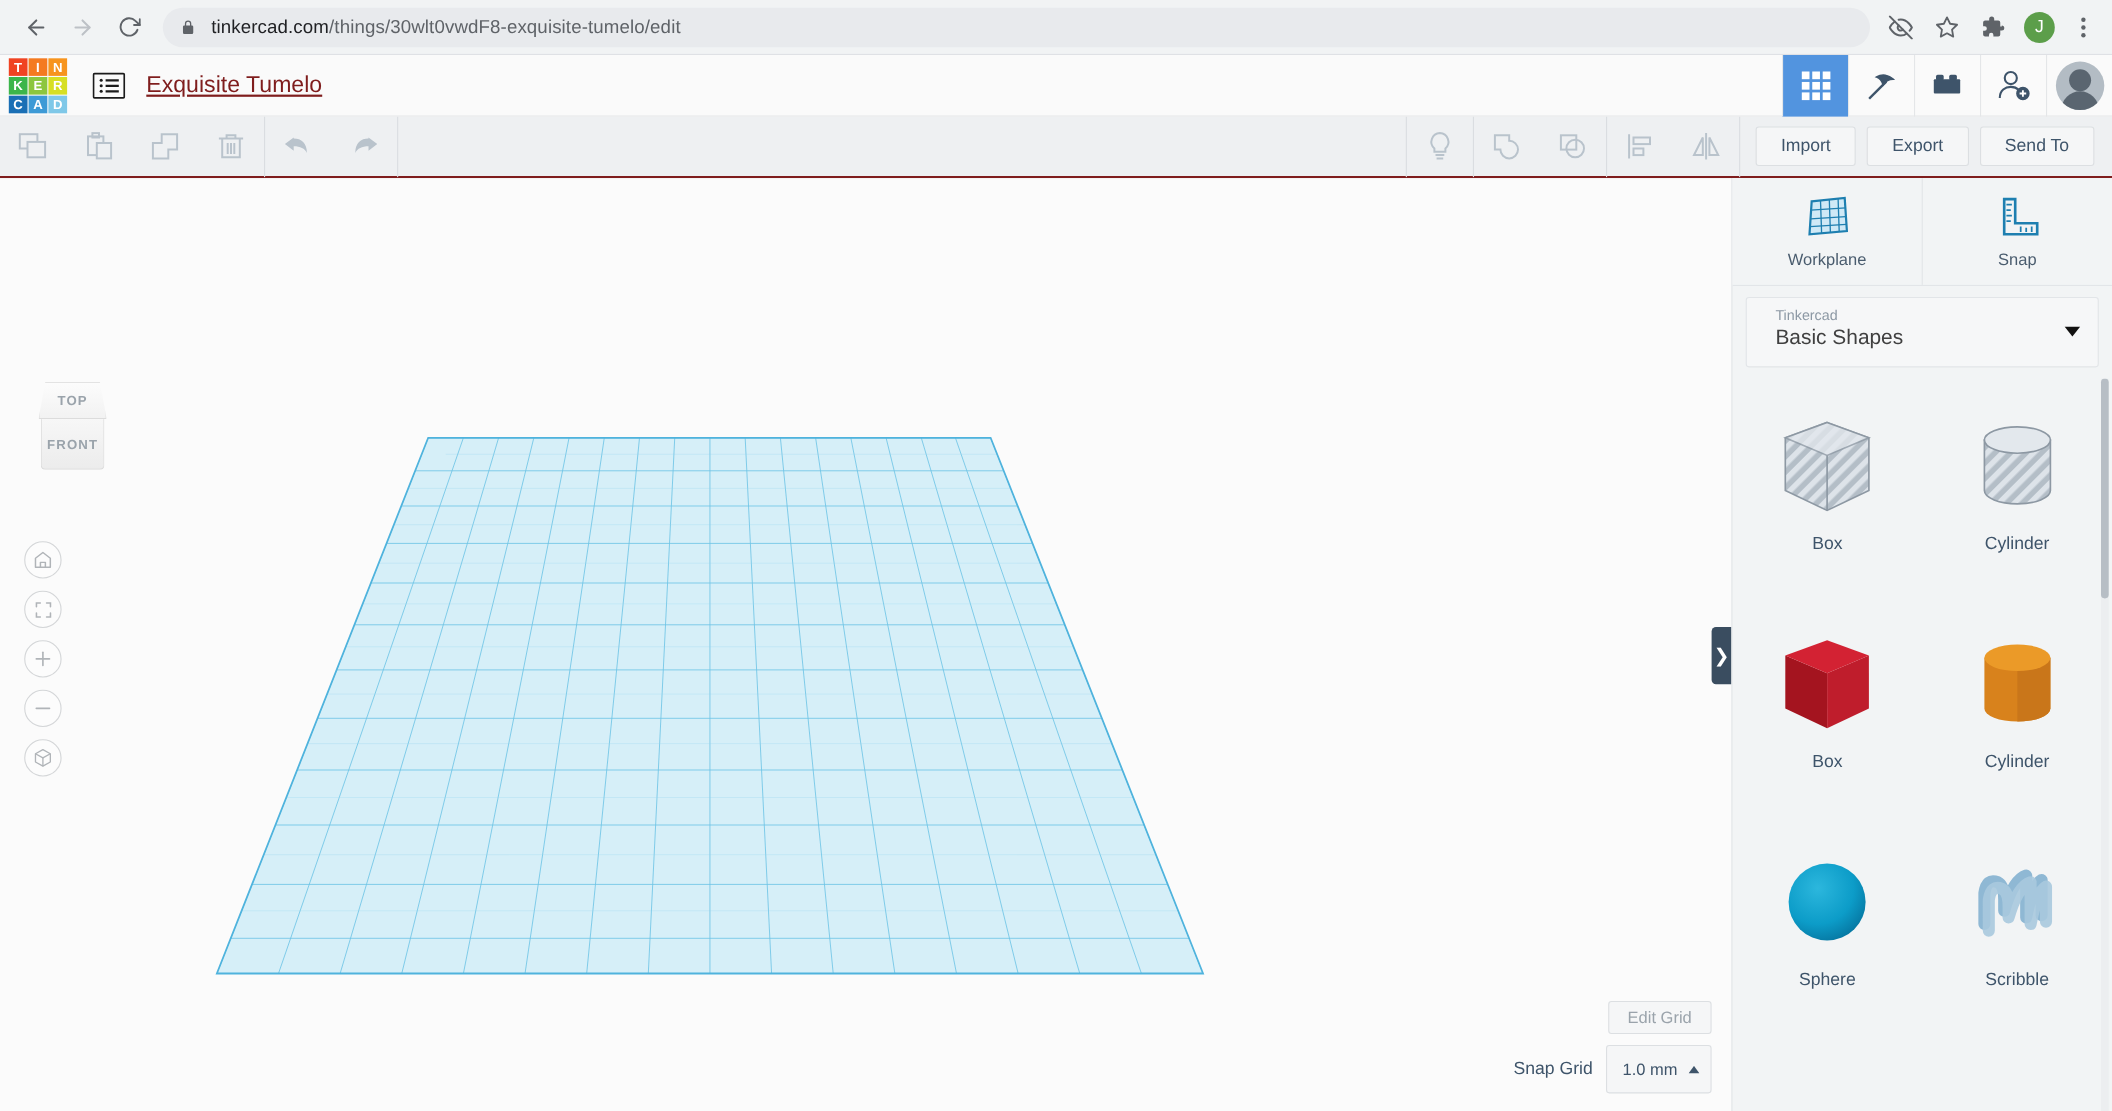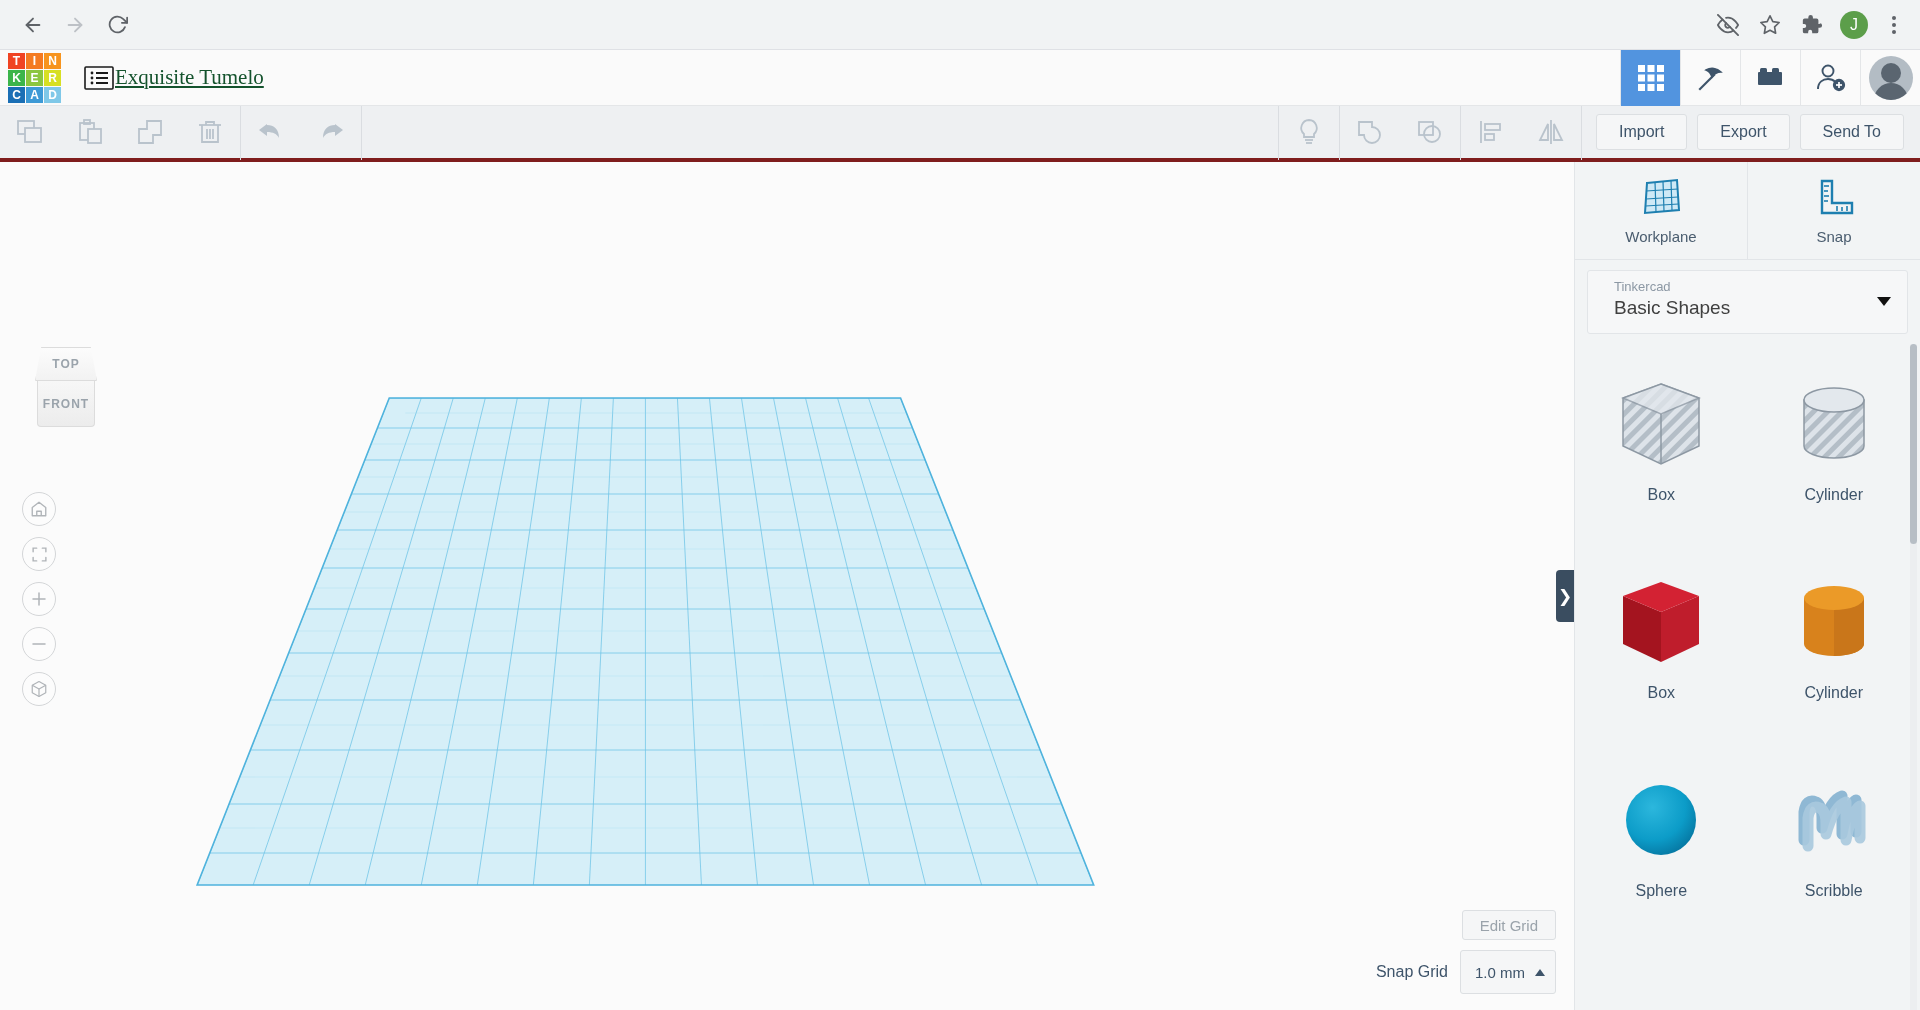--- a/index.html
+++ b/index.html
@@ -65,24 +65,24 @@
   .tc-logo span {
     display:flex; align-items:center; justify-content:center;
     color: #fff; font-size: 12px; font-weight: bold;
     font-family: "Liberation Sans", sans-serif;
   }
   .menu-icon-btn {
     margin-left: 22px; width: 32px; height: 32px;
     display: flex; align-items: center; justify-content: center;
   }
   .project-title {
-    font-size: 21px; color: #14532d;
+    margin-left: 18px;
+    font-size: 21px; color: #7f1d1d;
     text-decoration: underline; cursor: pointer;
     white-space: nowrap;
-    font-family: Liberation Serif, serif;
   }
   .header-right { margin-left: auto; display: flex; align-items: stretch; height: 56px; }
   .hdr-tool {
     width: 60px; display:flex; align-items:center; justify-content:center;
     border-left: 1px solid #e4e6e8; color: #3e546a;
   }
   .hdr-tool.active { background: #5294df; color: #fff; }
   .hdr-avatar {
     width: 60px; display:flex; align-items:center; justify-content:center;
     border-left: 1px solid #e4e6e8;
@@ -98,21 +98,21 @@
   .hdr-avatar .circ::after {
     content:""; position:absolute; width:34px; height:24px; border-radius:17px 17px 0 0;
     background:#5a6570; left:5px; top:27px;
   }
 
   
   .toolbar {
     height: 56px; width: 100%;
     background: #eef0f2;
     display: flex; align-items: center;
-    border-bottom: 4px solid #7f1d1d;
+    border-bottom: 2px solid #7f1d1d;
   }
   .tb-group { display: flex; align-items: center; height: 100%; }
   .tb-btn {
     width: 60px; height: 56px;
     display: flex; align-items: center; justify-content: center;
     color: #b9c3cc;
   }
   .tb-sep { width: 1px; height: 56px; background: #dadde1; }
   .tb-spacer { flex: 1; }
   .tb-text-btns { display: flex; align-items: center; gap: 10px; padding-right: 16px; margin-left: 14px; }
@@ -262,20 +262,30 @@
         </svg>
     </div>
     <div class="nav-btn">
       <svg width="21" height="21" viewBox="0 0 24 24" fill="none" stroke="currentColor" stroke-width="2" stroke-linecap="round" stroke-linejoin="round">
           <polyline points="23 4 23 10 17 10"></polyline>
           <path d="M20.49 15a9 9 0 1 1-2.12-9.36L23 10"></path>
         </svg>
     </div>
   </div>
 
+  <div class="omnibox">
+    <span class="lock">
+      <svg width="14" height="14" viewBox="0 0 24 24" fill="#5f6368">
+          <path d="M12 1a5 5 0 0 0-5 5v3H6a2 2 0 0 0-2 2v9a2 2 0 0 0 2 2h12a2 2 0 0 0 2-2v-9a2 2 0 0 0-2-2h-1V6a5 5 0 0 0-5-5zm0 2a3 3 0 0 1 3 3v3H9V6a3 3 0 0 1 3-3z"></path>
+        </svg>
+    </span>
+    <span class="url-text">
+      <span class="host">tinkercad.com</span><span class="path">/things/30wlt0vwdF8-exquisite-tumelo/edit</span>
+    </span>
+  </div>
 
   <div class="browser-actions">
     <div class="bicon">
       <svg width="22" height="22" viewBox="0 0 24 24" fill="none" stroke="#5f6368" stroke-width="2" stroke-linecap="round">
           <path d="M17.94 17.94A10.07 10.07 0 0 1 12 20c-7 0-11-8-11-8a18.45 18.45 0 0 1 5.06-5.94M9.9 4.24A9.12 9.12 0 0 1 12 4c7 0 11 8 11 8a18.5 18.5 0 0 1-2.16 3.19m-6.72-1.07a3 3 0 1 1-4.24-4.24"></path>
           <line x1="1" y1="1" x2="23" y2="23"></line>
         </svg>
     </div>
     <div class="bicon">
       <svg width="22" height="22" viewBox="0 0 24 24" fill="none" stroke="#5f6368" stroke-width="1.8" stroke-linejoin="round">

